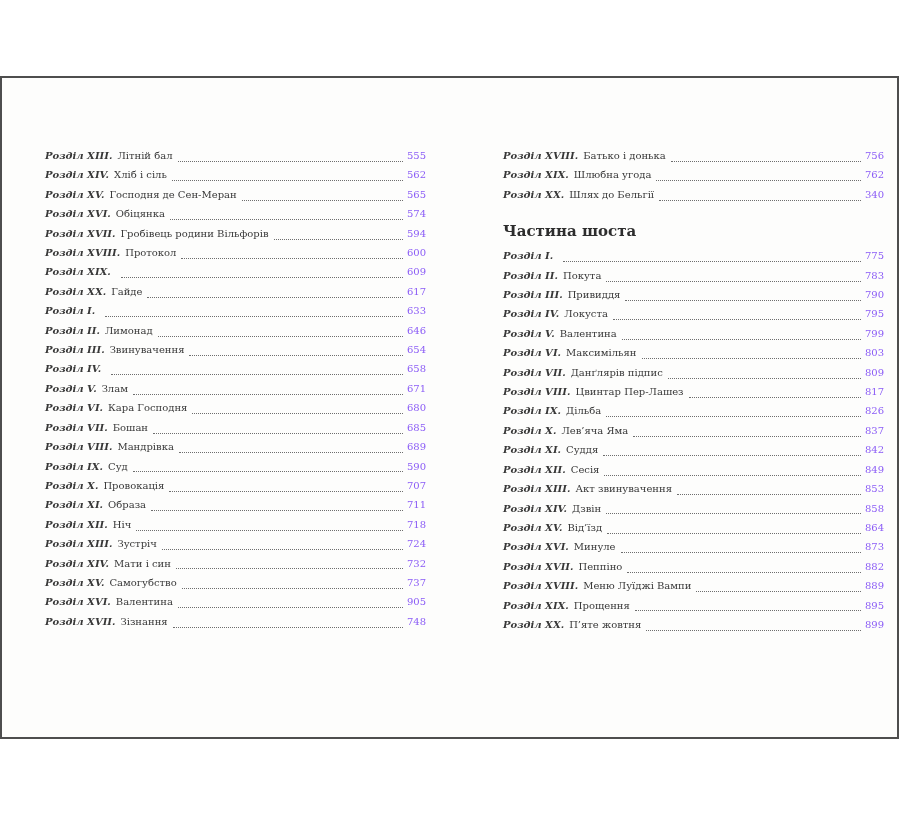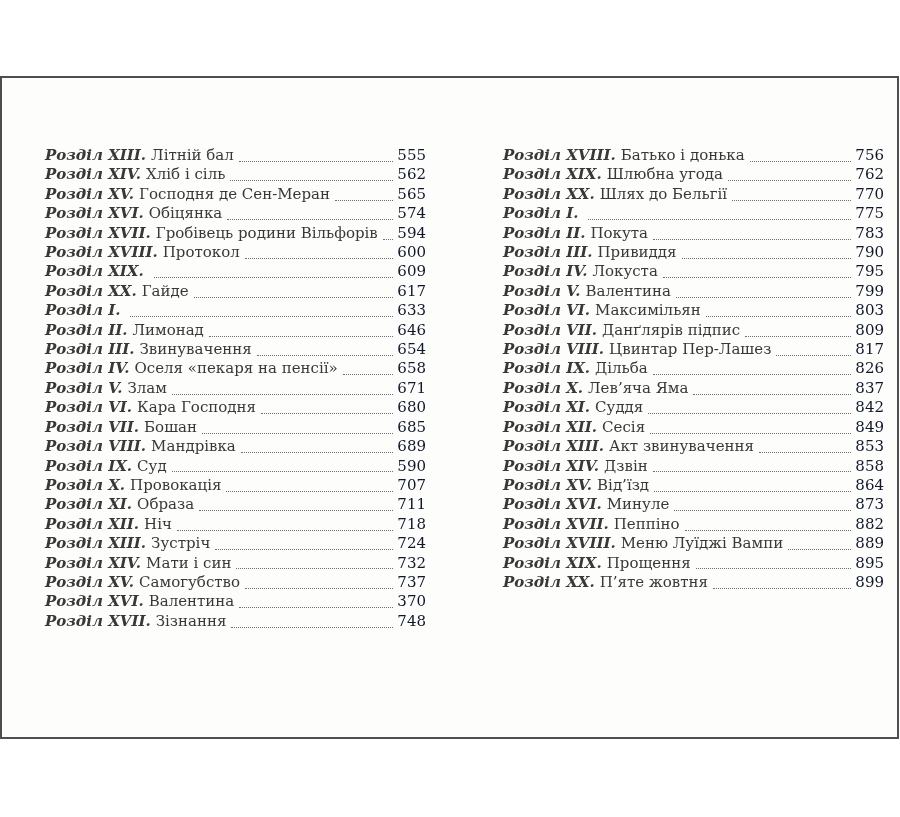--- a/index.html
+++ b/index.html
@@ -31,21 +31,21 @@
   .part-heading {
     font-weight: bold;
     font-size: 15px;
     line-height: 20px;
     color: #2d2d2d;
     margin: 17px 0 5px 0;
   }
   .toc-row {
     display: flex;
     align-items: flex-start;
-    font-size: 15px;
+    font-size: 10px;
     line-height: 19.4px;
     color: #383838;
     white-space: nowrap;
   }
   .toc-label {
     font-style: italic;
     font-weight: bold;
     margin-right: 5px;
     flex: 0 0 auto;
   }
@@ -54,21 +54,21 @@
   }
   .toc-leader {
     flex: 1 1 auto;
     min-width: 10px;
     border-bottom: 1.6px dotted #6e6e6e;
     margin: 0 4px 3.5px 5px;
     align-self: flex-end;
   }
   .toc-page {
     flex: 0 0 auto;
-    color: #0f172a;
+    color: #8b5cf6;
   }
 </style>
 </head>
 <body>
 
 <div class="book-page">
   <div class="toc-col left">
       <div class="toc-row">
         <span class="toc-label">Розділ XIII.</span>
         <span class="toc-title">Літній бал</span>
@@ -128,21 +128,20 @@
         <span class="toc-page">646</span>
       </div>
       <div class="toc-row">
         <span class="toc-label">Розділ III.</span>
         <span class="toc-title">Звинувачення</span>
         <span class="toc-leader"></span>
         <span class="toc-page">654</span>
       </div>
       <div class="toc-row">
         <span class="toc-label">Розділ IV.</span>
-        <span class="toc-title">Оселя «пекаря на пенсії»</span>
         <span class="toc-leader"></span>
         <span class="toc-page">658</span>
       </div>
       <div class="toc-row">
         <span class="toc-label">Розділ V.</span>
         <span class="toc-title">Злам</span>
         <span class="toc-leader"></span>
         <span class="toc-page">671</span>
       </div>
       <div class="toc-row">
@@ -202,21 +201,21 @@
       <div class="toc-row">
         <span class="toc-label">Розділ XV.</span>
         <span class="toc-title">Самогубство</span>
         <span class="toc-leader"></span>
         <span class="toc-page">737</span>
       </div>
       <div class="toc-row">
         <span class="toc-label">Розділ XVI.</span>
         <span class="toc-title">Валентина</span>
         <span class="toc-leader"></span>
-        <span class="toc-page">370</span>
+        <span class="toc-page">905</span>
       </div>
       <div class="toc-row">
         <span class="toc-label">Розділ XVII.</span>
         <span class="toc-title">Зізнання</span>
         <span class="toc-leader"></span>
         <span class="toc-page">748</span>
       </div>
     </div>
   <div class="toc-col right">
       <div class="toc-row">
@@ -228,22 +227,23 @@
       <div class="toc-row">
         <span class="toc-label">Розділ XIX.</span>
         <span class="toc-title">Шлюбна угода</span>
         <span class="toc-leader"></span>
         <span class="toc-page">762</span>
       </div>
       <div class="toc-row">
         <span class="toc-label">Розділ XX.</span>
         <span class="toc-title">Шлях до Бельгії</span>
         <span class="toc-leader"></span>
-        <span class="toc-page">770</span>
-      </div>
+        <span class="toc-page">340</span>
+      </div>
+      <div class="part-heading">Частина шоста</div>
       <div class="toc-row">
         <span class="toc-label">Розділ I.</span>
         <span class="toc-leader"></span>
         <span class="toc-page">775</span>
       </div>
       <div class="toc-row">
         <span class="toc-label">Розділ II.</span>
         <span class="toc-title">Покута</span>
         <span class="toc-leader"></span>
         <span class="toc-page">783</span>

